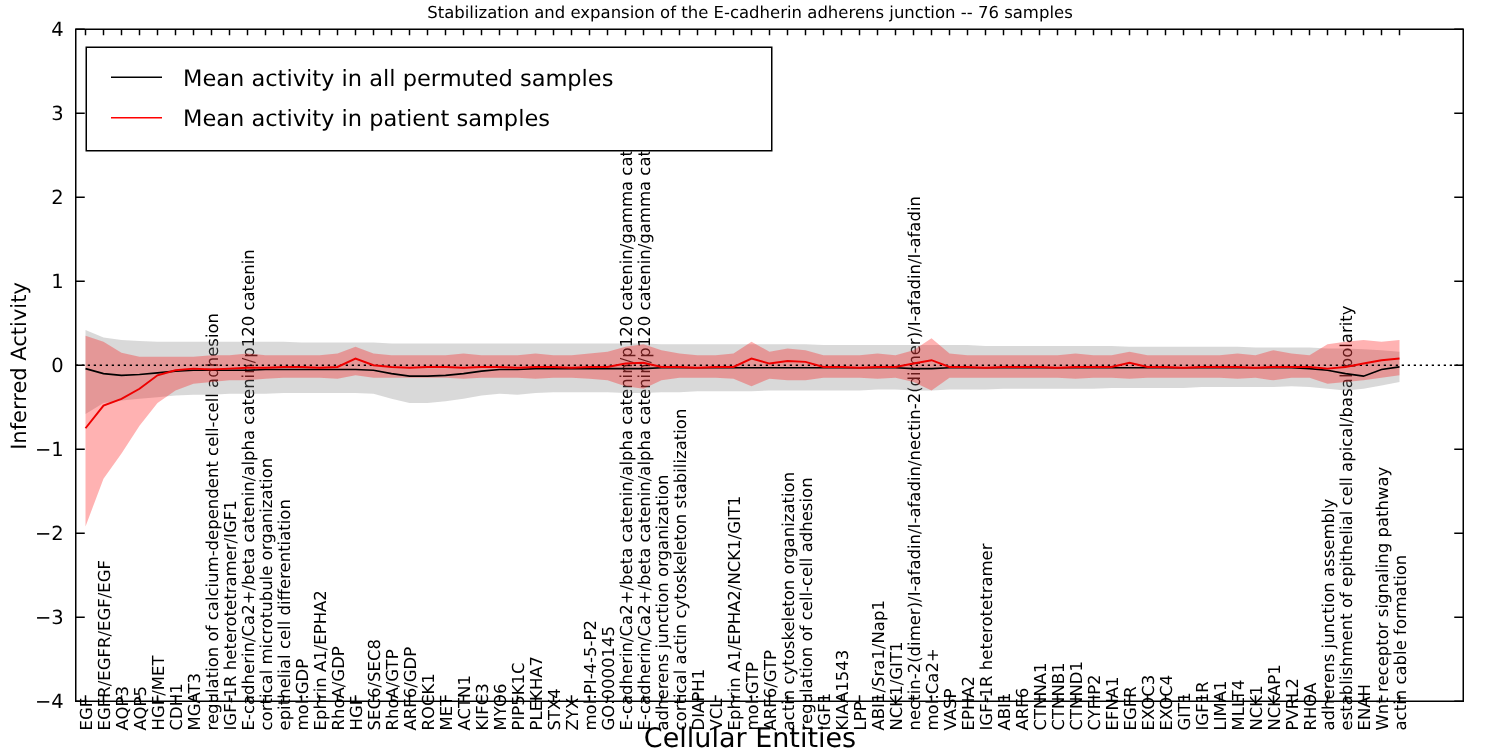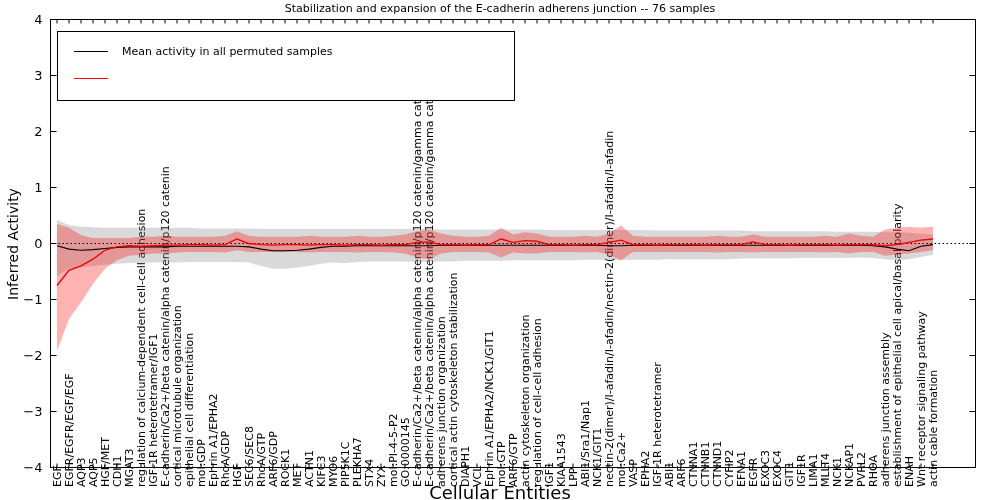--- a/index.html
+++ b/index.html
@@ -10,21 +10,21 @@
   #plot{position:absolute;left:0;top:0;overflow:visible;}
   #ylabel{position:absolute;left:-52px;top:236px;width:130px;text-align:center;
           transform:rotate(-90deg);font-size:14px;color:#000;}
   #xlabel{position:absolute;left:0;top:482px;width:1000px;text-align:center;
           font-size:18px;color:#000;}
   #legend{position:absolute;left:57px;top:31px;width:458px;background:#fff;
           border:1px solid #000;padding:6px 10px 8px 10px;box-sizing:border-box;}
   .legend-row{display:flex;align-items:center;height:27px;}
   .legend-swatch{display:inline-block;width:34px;height:0;border-top-width:1.6px;
                  border-top-style:solid;margin:0 14px 0 6px;}
-  .legend-label{font-size:11px;color:#000;white-space:nowrap;text-align:right;}
+  .legend-label{font-size:15px;color:#000;white-space:nowrap;text-align:right;}
   svg text{fill:#000;}
 </style>
 </head>
 <body>
 
 <div id="figure">
   <svg id="plot" width="1000" height="500">
       <text x="61" y="487" font-size="11" transform="rotate(-90 61 487)">EGF</text>
       <text x="73" y="487" font-size="11" transform="rotate(-90 73 487)">EGFR/EGFR/EGF/EGF</text>
       <text x="85" y="487" font-size="11" transform="rotate(-90 85 487)">AQP3</text>
@@ -284,15 +284,16 @@
   <div id="chart-title">Stabilization and expansion of the E-cadherin adherens junction -- 76 samples</div>
   <div id="ylabel">Inferred Activity</div>
   <div id="xlabel">Cellular Entities</div>
   <div id="legend">
     <div class="legend-row">
       <span class="legend-swatch" id="sw0" style="border-top-color: rgb(0, 0, 0);"></span>
       <span class="legend-label">Mean activity in all permuted samples</span>
     </div>
     <div class="legend-row">
       <span class="legend-swatch" id="sw1" style="border-top-color: rgb(255, 0, 0);"></span>
+      <span class="legend-label">Mean activity in patient samples</span>
     </div>
   </div>
 </div>
 
 </body></html>

